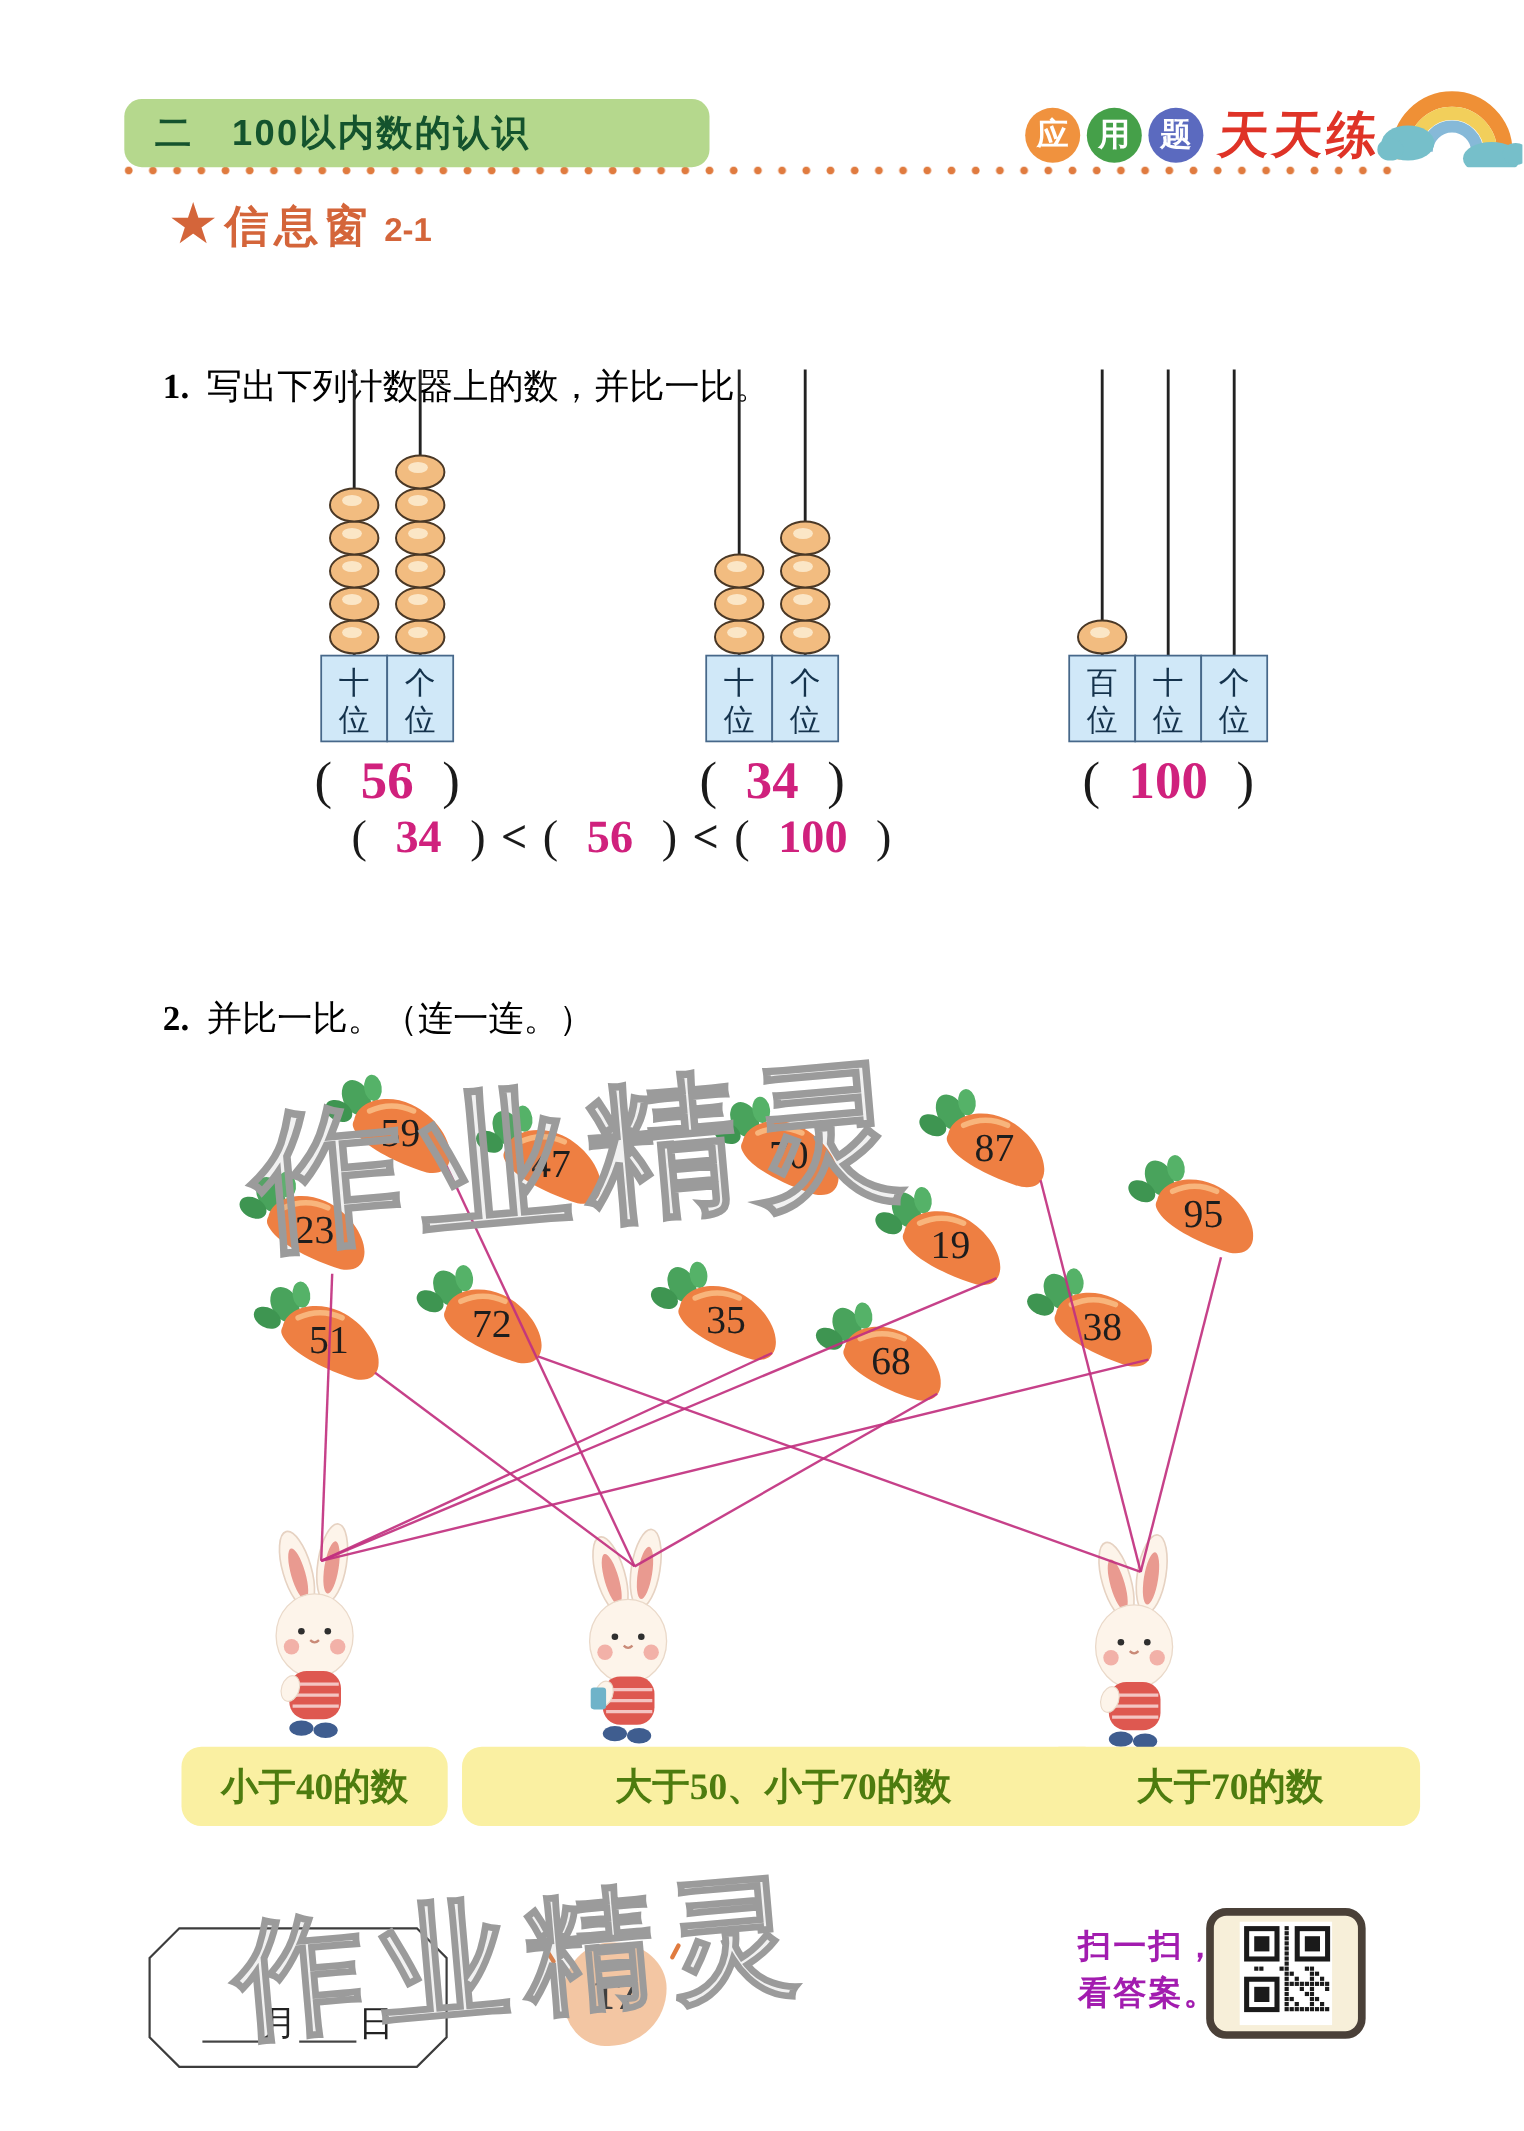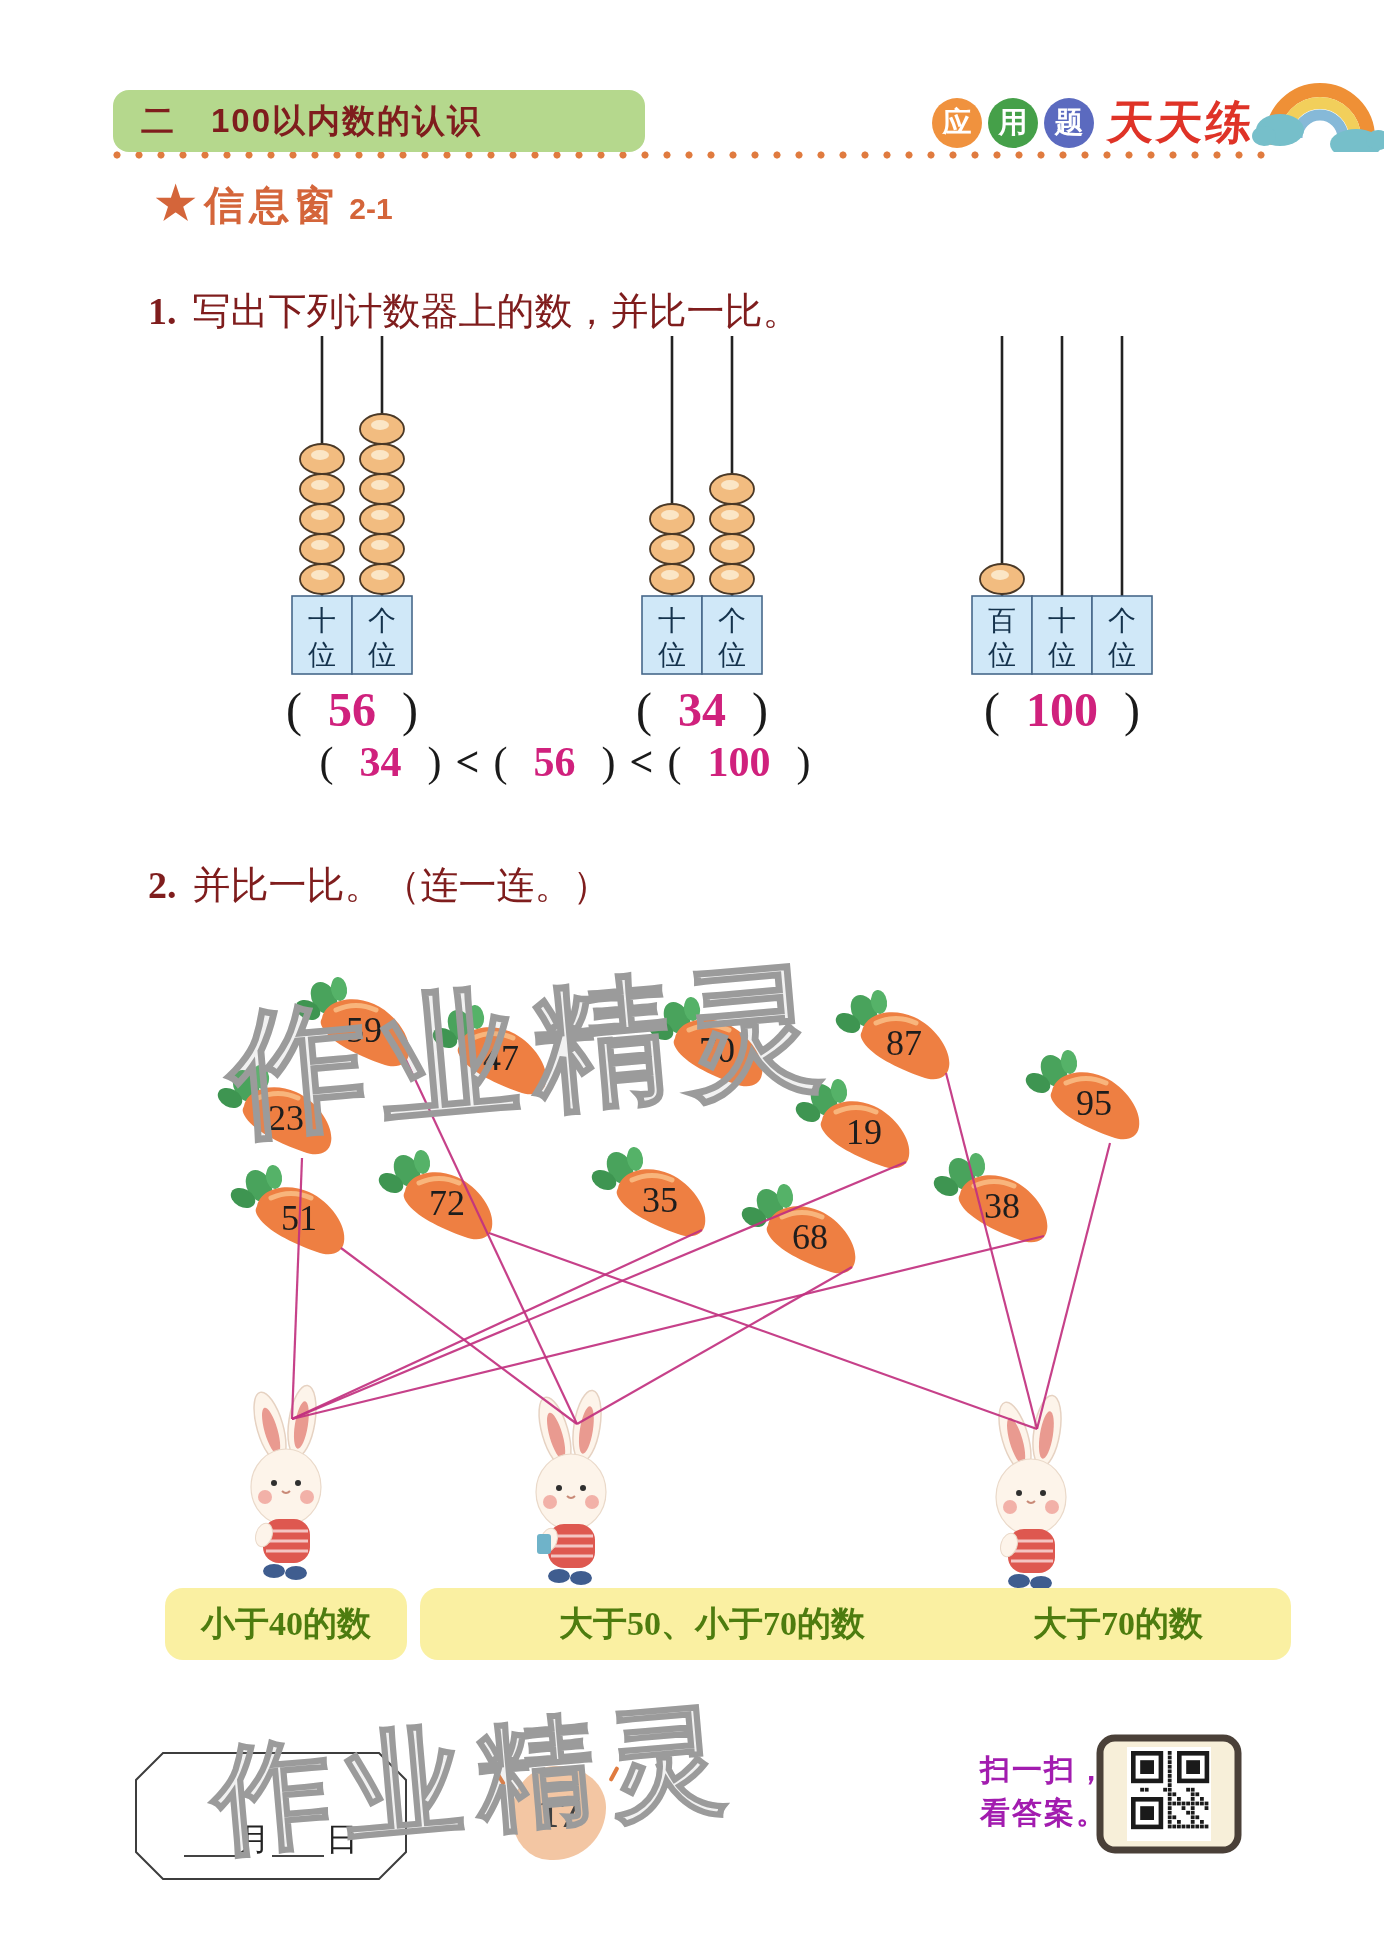--- a/index.html
+++ b/index.html
@@ -2,35 +2,35 @@
 <html><head>
 <meta charset="utf-8">
 <style>
   html,body{margin:0;padding:0;}
   body{width:1385px;height:1937px;position:relative;background:#ffffff;
        font-family:"Liberation Serif",serif;overflow:hidden;}
   .abs{position:absolute;}
   
   .unit-pill{left:113px;top:90px;width:532px;height:62px;background:#b5d88d;border-radius:16px;
      display:flex;align-items:center;padding-left:28px;box-sizing:border-box;
-     font-family:"Liberation Sans",sans-serif;font-weight:bold;font-size:33px;color:#7f1d1d;letter-spacing:2px;z-index:2;}
+     font-family:"Liberation Sans",sans-serif;font-weight:bold;font-size:33px;color:#14532d;letter-spacing:2px;z-index:2;}
   .badge{left:932px;top:92px;display:flex;align-items:center;z-index:2;}
   .badge-circle{width:50px;height:50px;border-radius:50%;color:#fff;margin-right:6px;
      font:bold 29px "Liberation Sans",sans-serif;display:flex;align-items:center;justify-content:center;}
   .badge-suffix{font:bold 46px "Liberation Sans",sans-serif;color:#df3327;transform:skewX(-5deg);
      letter-spacing:3px;margin-left:8px;}
   .dotted{left:113px;top:149px;width:1162px;height:12px;
      background-image:radial-gradient(circle at 4px 6px,#e07b3f 3.2px,transparent 3.9px);
      background-size:22px 12px;background-repeat:repeat-x;}
   .section-head{left:155px;top:176px;display:flex;align-items:baseline;color:#d4653a;
      font-family:"Liberation Sans",sans-serif;font-weight:bold;z-index:2;}
   .star{font-size:46px;margin-right:8px;}
   .sec-title{font-size:40px;letter-spacing:5px;}
   .sec-num{font-size:30px;margin-left:10px;}
-  .q-text{font-size:38px;color:#7f1d1d;white-space:nowrap;z-index:2;}
+  .q-text{font-size:32px;color:#000000;white-space:nowrap;z-index:2;margin-top:44px;}
   .q-num{font-weight:bold;margin-right:16px;}
   .ans{transform:translateX(-50%);white-space:nowrap;font-size:48px;color:#1a1a1a;z-index:2;}
   .ans .val,.compare .val{color:#d0217d;font-weight:bold;padding:0 26px;}
   .compare{left:565px;top:738px;transform:translateX(-50%);display:flex;align-items:center;
      font-size:42px;color:#1a1a1a;z-index:2;}
   .compare .op{margin:0 14px;font-weight:bold;}
   .label-box{top:1588px;height:72px;background:#faf0a2;border-radius:18px;display:flex;
      align-items:center;justify-content:center;font-size:34px;font-weight:bold;color:#4d7c0f;z-index:2;}
   .watermark{font-family:"Liberation Sans",sans-serif;font-weight:bold;letter-spacing:14px;
      color:rgba(160,160,160,0.15);-webkit-text-stroke:2.5px #9b9b9b;z-index:6;pointer-events:none;white-space:nowrap;}

